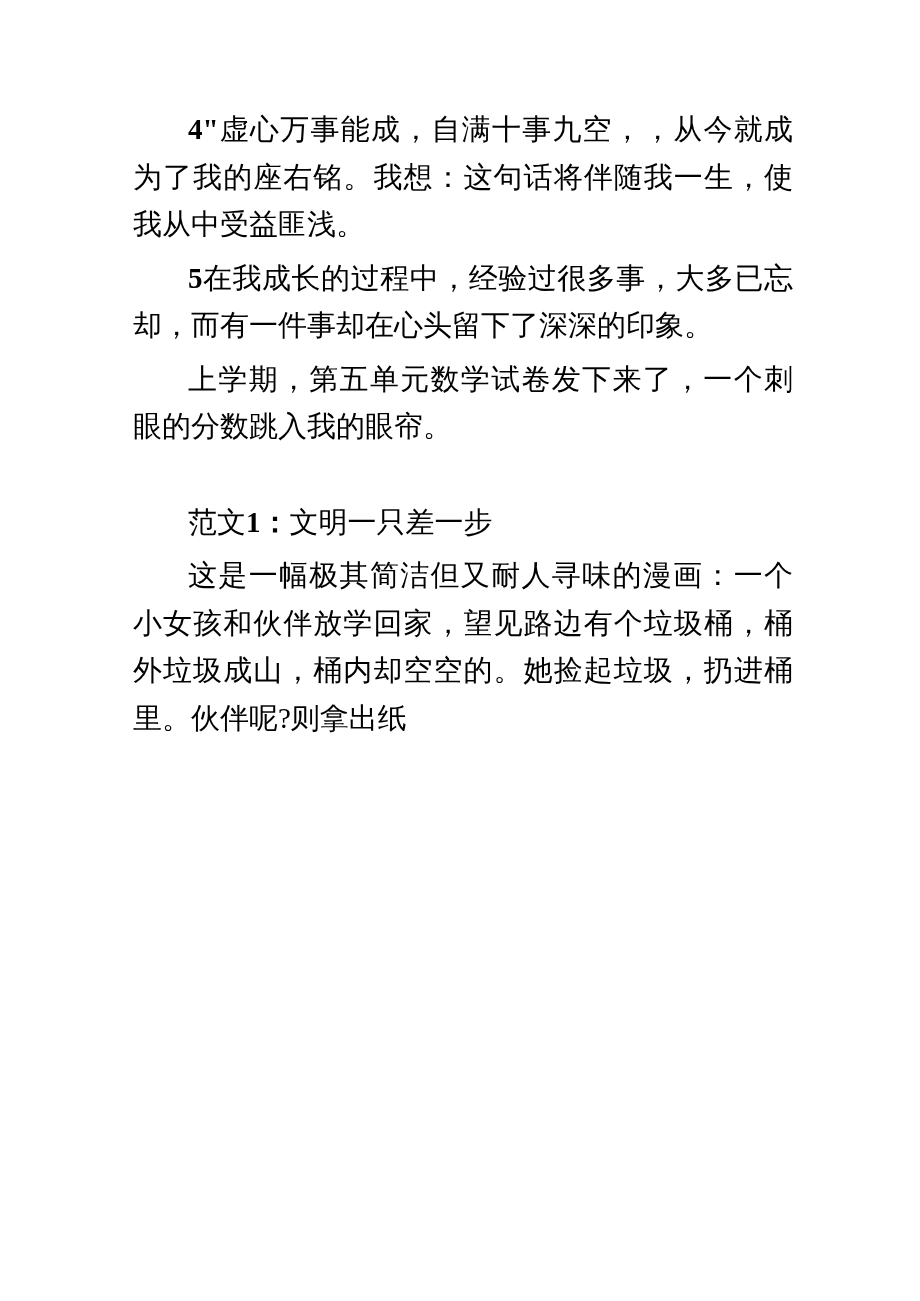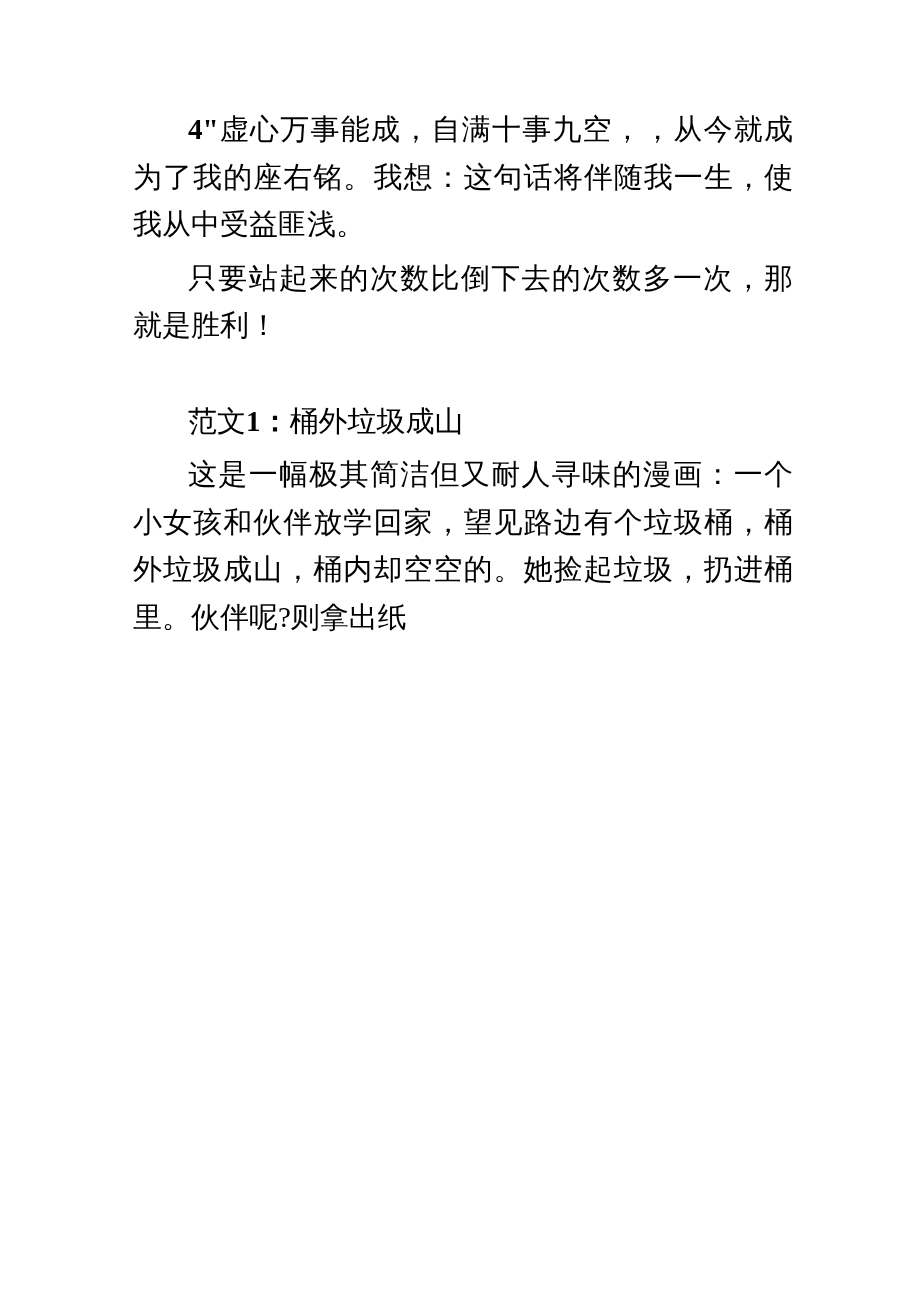--- a/index.html
+++ b/index.html
@@ -37,18 +37,19 @@
   .bold {
     font-weight: bold;
   }
 </style>
 </head>
 <body>
 
 <div class="page">
   <div class="content" style="color: rgb(0, 0, 0);">
       <p><span class="bold">4"</span><span>虚心万事能成，自满十事九空，，从今就成为了我的座右铭。我想：这句话将伴随我一生，使我从中受益匪浅。</span></p>
-      <p><span>只要站起来的次数比倒下去的次数多一次，那就是胜利！</span></p>
+      <p><span class="bold">5</span><span>在我成长的过程中，经验过很多事，大多已忘却，而有一件事却在心头留下了深深的印象。</span></p>
+      <p><span>上学期，第五单元数学试卷发下来了，一个刺眼的分数跳入我的眼帘。</span></p>
       <p class="blank">&nbsp;</p>
-      <p><span>范文</span><span class="bold">1：</span><span>桶外垃圾成山</span></p>
+      <p><span>范文</span><span class="bold">1：</span><span>文明一只差一步</span></p>
       <p><span>这是一幅极其简洁但又耐人寻味的漫画：一个小女孩和伙伴放学回家，望见路边有个垃圾桶，桶外垃圾成山，桶内却空空的。她捡起垃圾，扔进桶里。伙伴呢?则拿出纸</span></p>
     </div>
 </div>
 
 </body></html>

